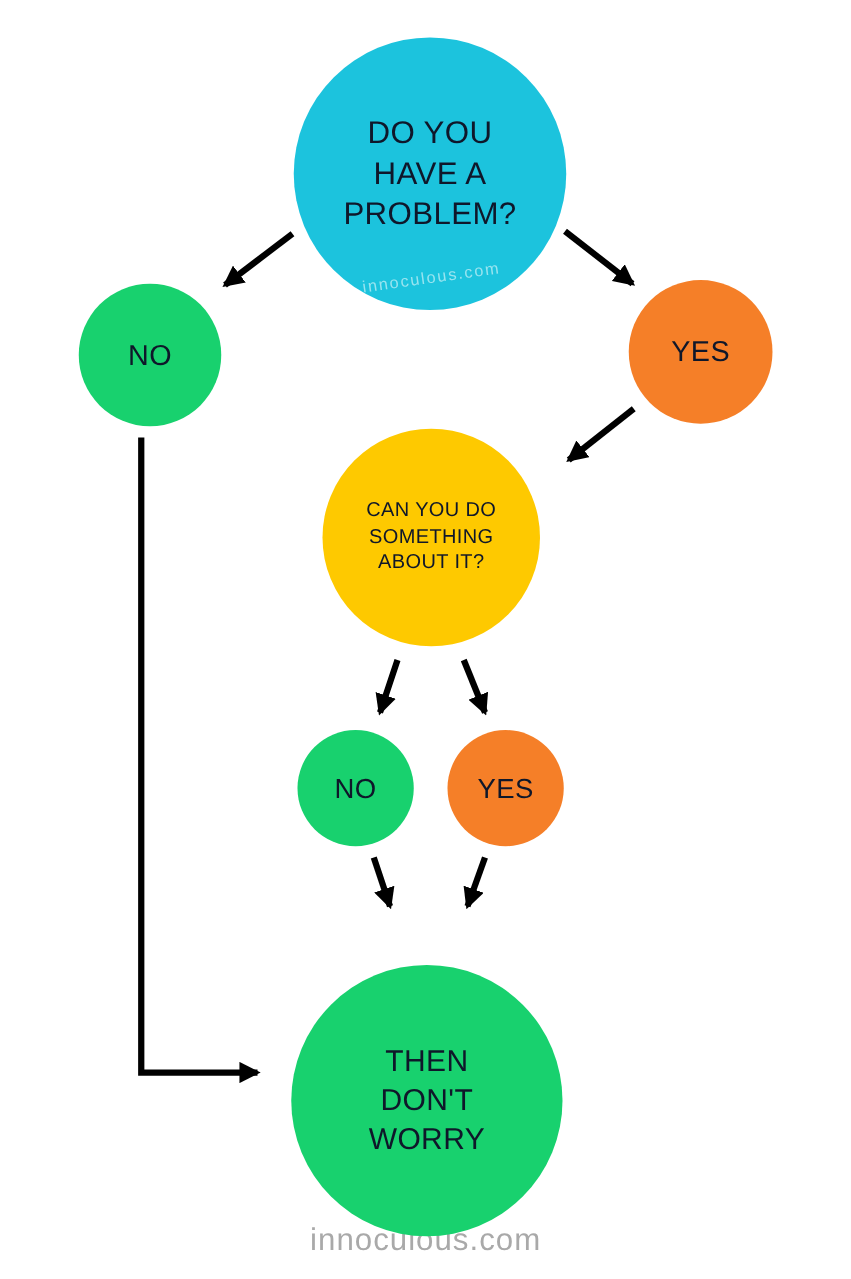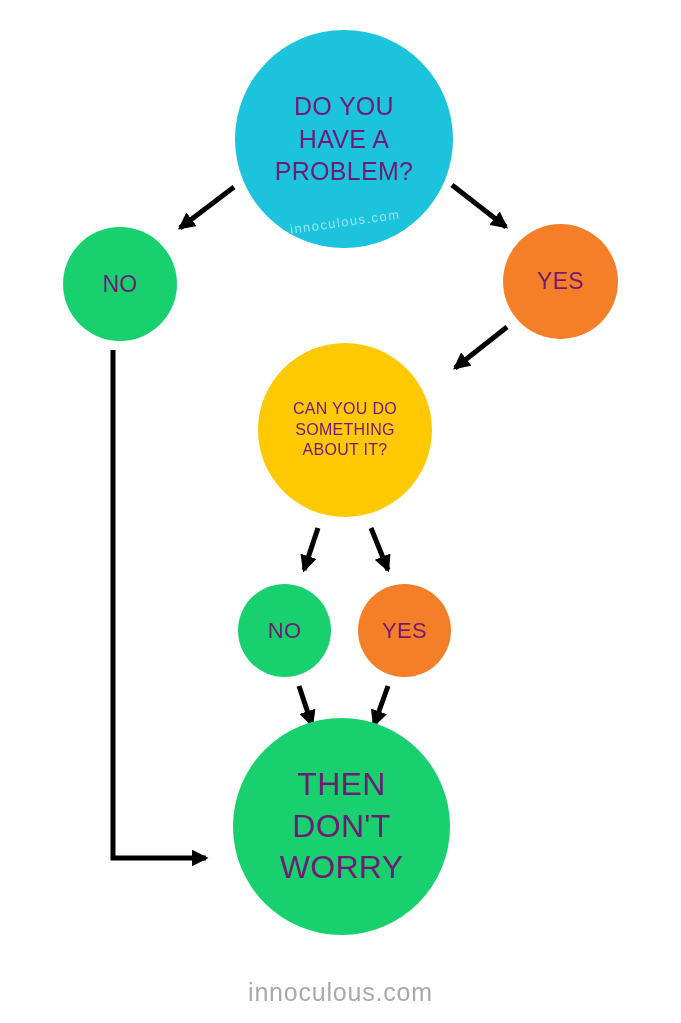--- a/index.html
+++ b/index.html
@@ -11,33 +11,33 @@
     overflow: hidden;
     font-family: "Liberation Sans", sans-serif;
   }
   .node {
     position: absolute;
     border-radius: 50%;
     display: flex;
     align-items: center;
     justify-content: center;
     text-align: center;
-    color: #701a75;
+    color: #0f172a;
     white-space: pre-line;
     font-weight: 400;
     letter-spacing: 0.3px;
     z-index: 2;
   }
   #n-problem { left: 235px; top: 30px;  width: 218px; height: 218px; font-size: 25px; line-height: 1.3; }
   #n-no1     { left: 63px;  top: 227px; width: 114px; height: 114px; font-size: 23px; }
   #n-yes1    { left: 503px; top: 224px; width: 115px; height: 115px; font-size: 23px; }
   #n-can     { left: 258px; top: 343px; width: 174px; height: 174px; font-size: 16px; line-height: 1.3; }
   #n-no2     { left: 238px; top: 584px; width: 93px;  height: 93px;  font-size: 22px; }
   #n-yes2    { left: 358px; top: 584px; width: 93px;  height: 93px;  font-size: 22px; }
-  #n-worry   { left: 233px; top: 718px; width: 217px; height: 217px; font-size: 32px; line-height: 1.3; }
+  #n-worry   { left: 233px; top: 772px; width: 217px; height: 217px; font-size: 24px; line-height: 1.3; }
 
   .edges-svg {
     position: absolute;
     left: 0; top: 0;
     width: 681px; height: 1023px;
     z-index: 1;
     pointer-events: none;
   }
   .edge {
     stroke: #000000;

